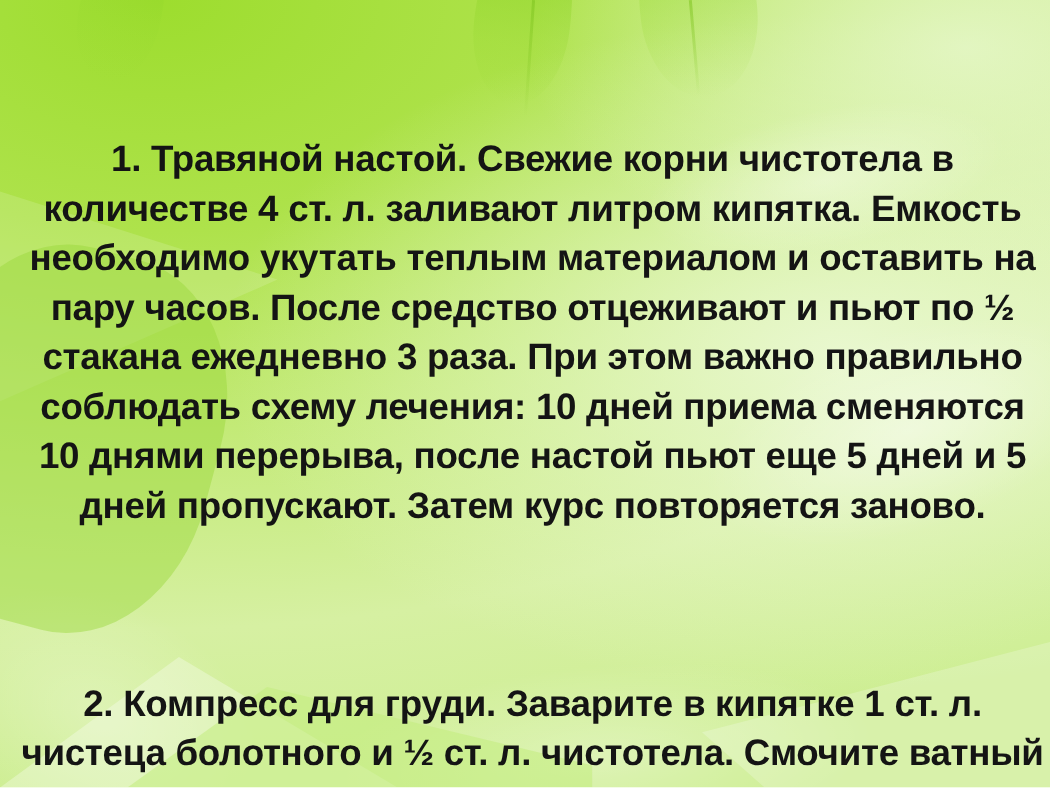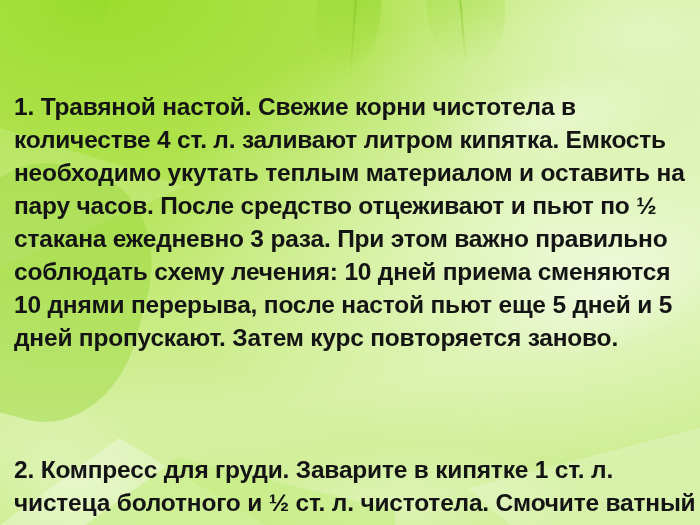--- a/index.html
+++ b/index.html
@@ -57,21 +57,21 @@
     left: 14px;
     top: 24px;
     right: 4px;
     color: var(--text-color, #141414);
     font-weight: bold;
     font-size: 24.5px;
     line-height: 33px;
     letter-spacing: -0.2px;
     white-space: pre;
   }
-  .para { margin: 0; }
+  .para { margin: 0; text-align: center; }
   .para + .para { margin-top: 33px; }
 </style>
 </head>
 <body>
 
 <div class="poster">
   <div class="decor leaf leaf-1"></div>
   <div class="decor leaf leaf-2"></div>
   <div class="decor leaf leaf-3"></div>
   <div class="decor stem stem-1"></div>

